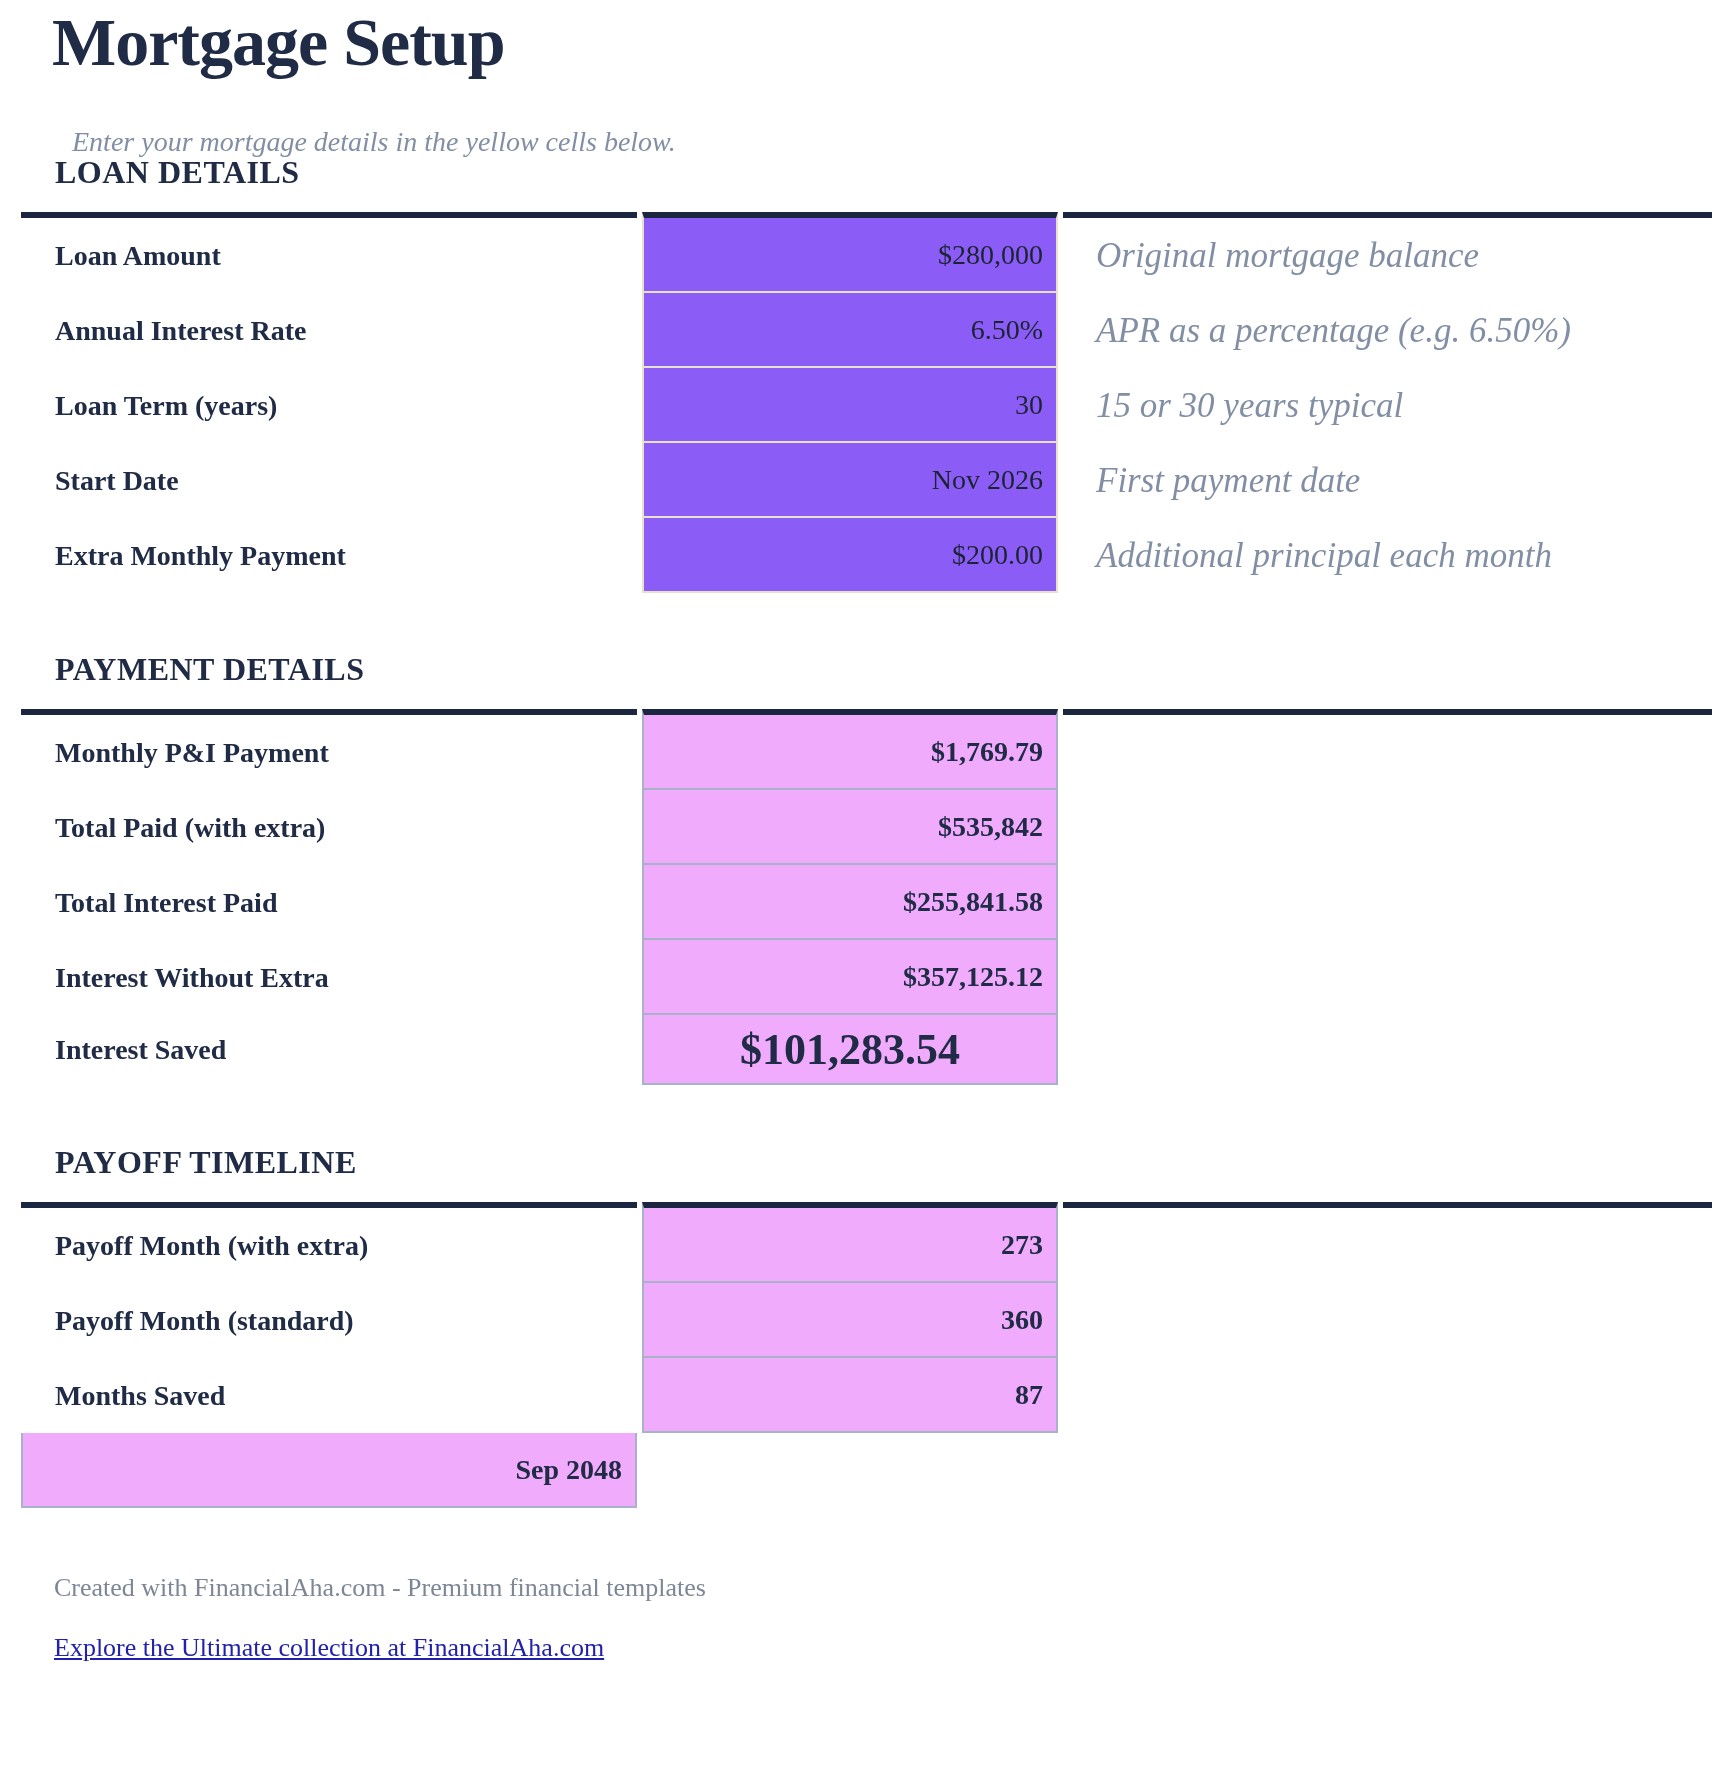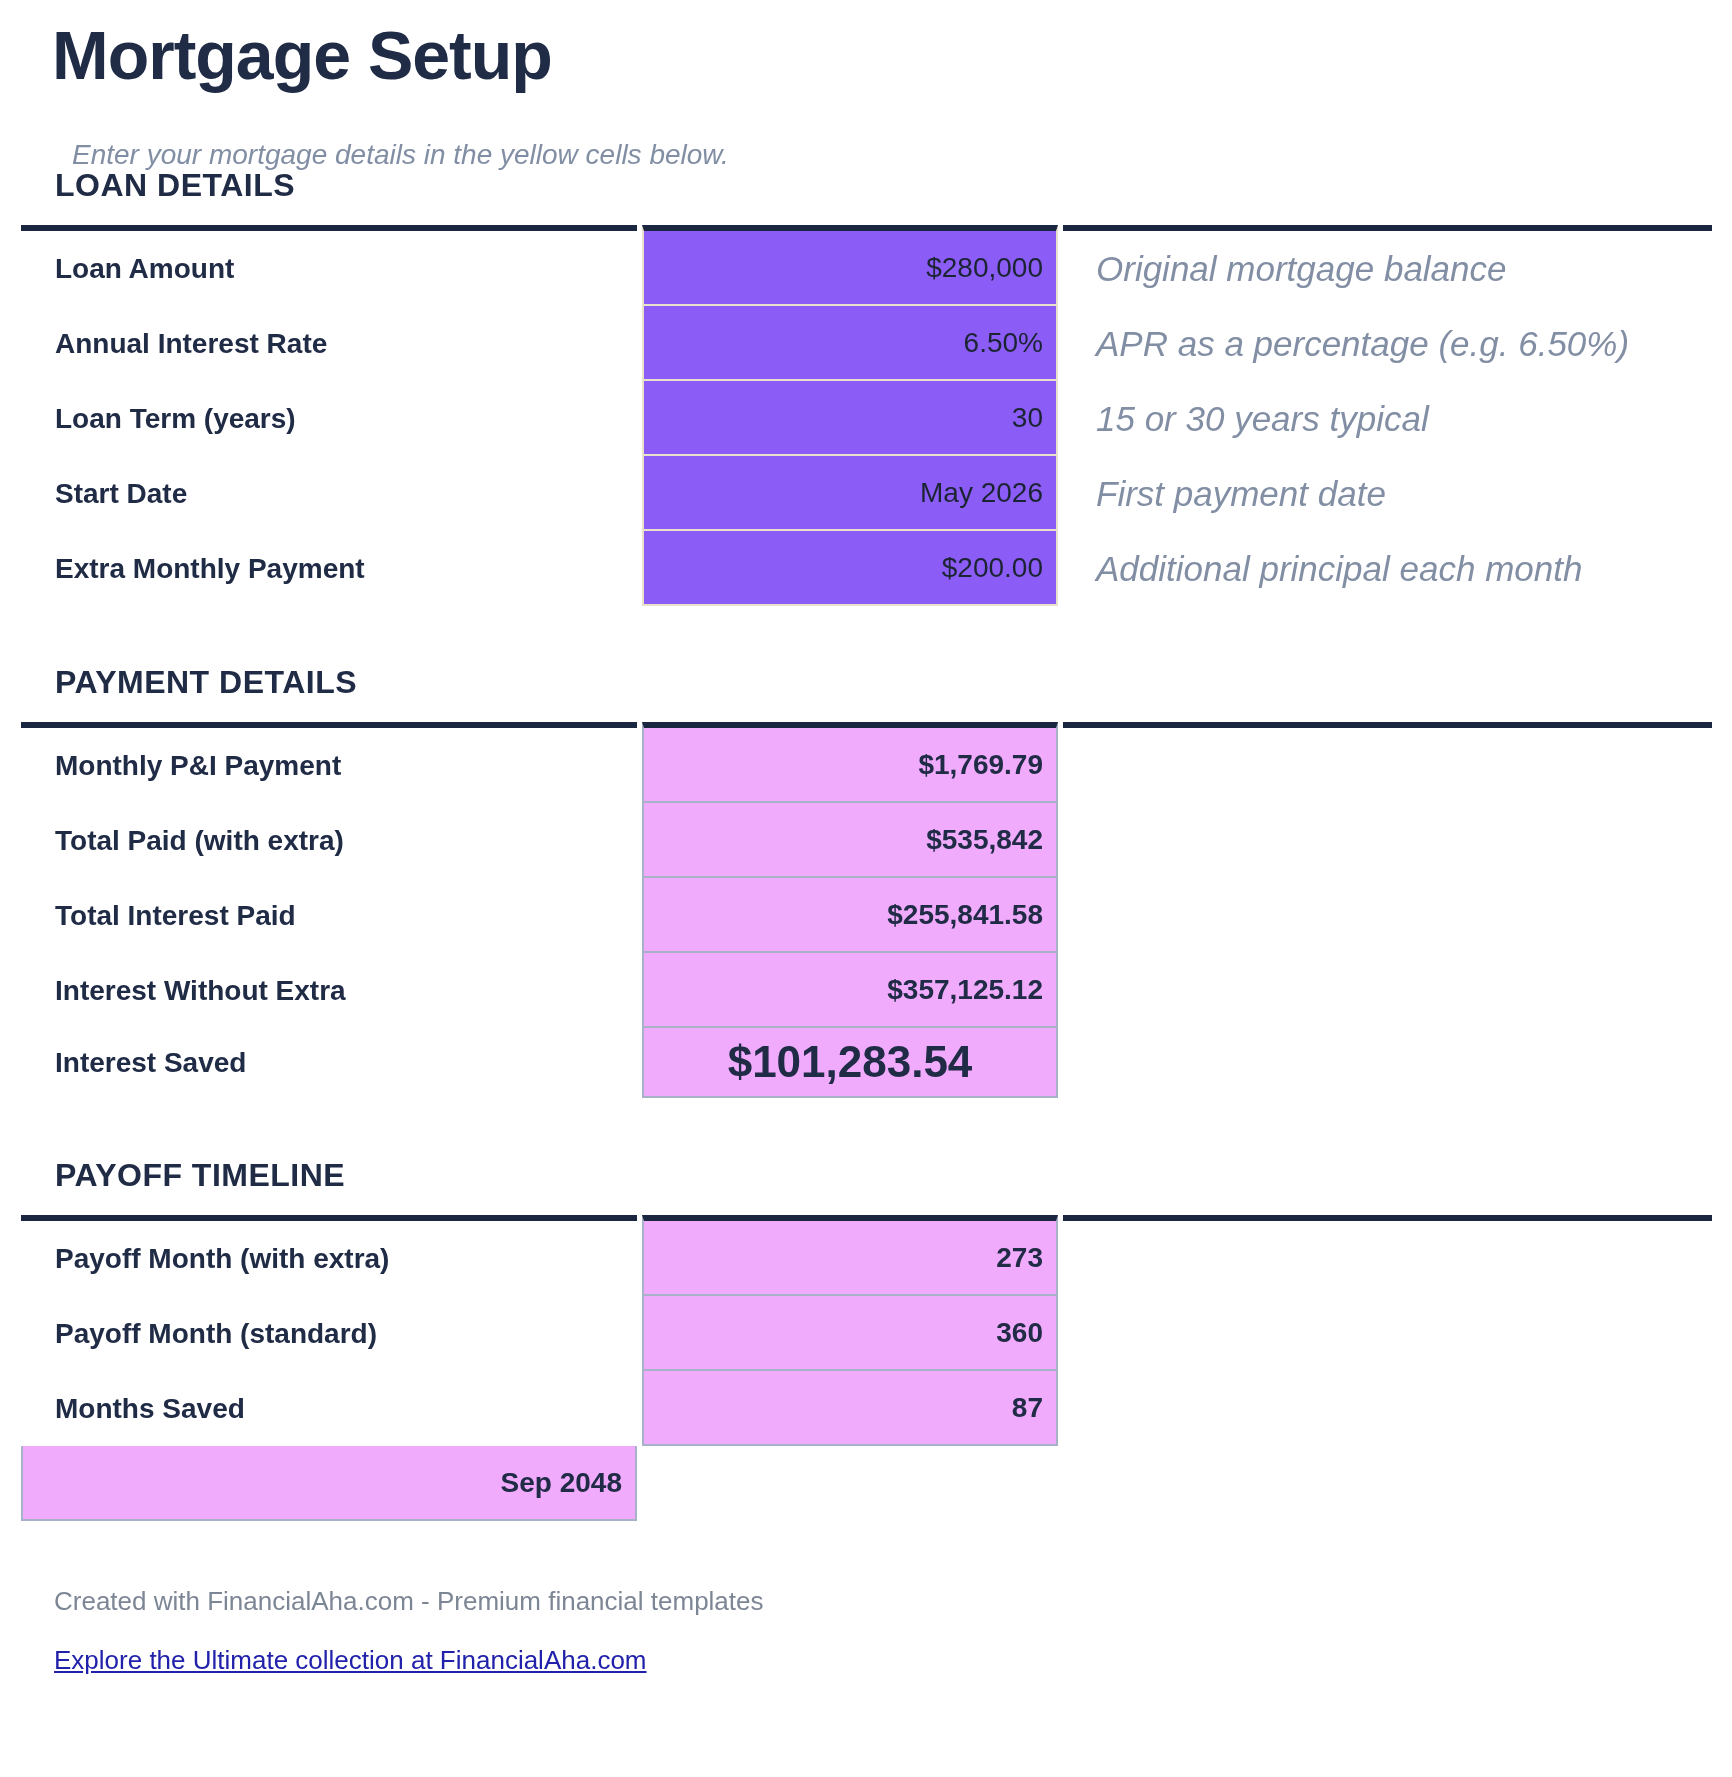--- a/index.html
+++ b/index.html
@@ -1,21 +1,21 @@
 <!DOCTYPE html>
 <html><head>
 <meta charset="utf-8">
 <style>
   html, body { margin:0; padding:0; background:#ffffff; }
   .page {
     position:relative;
     width:1732px; height:1687px;
     background:#ffffff;
-    font-family:Liberation Sans, sans-serif;
-    padding-top:21px;
+    font-family:Liberation Serif, serif;
+    padding-top:8px;
     box-sizing:border-box;
     overflow:hidden;
   }
   h1 {
     margin:0 0 0 52px;
     font-size:68px; line-height:1;
     font-weight:bold;
     color:#202b46;
     letter-spacing:-1px;
   }
@@ -120,21 +120,21 @@
         <div class="cell lbl first">Loan Amount</div>
         <div class="cell val first">$280,000</div>
         <div class="cell note first">Original mortgage balance</div>
         <div class="cell lbl">Annual Interest Rate</div>
         <div class="cell val">6.50%</div>
         <div class="cell note">APR as a percentage (e.g. 6.50%)</div>
         <div class="cell lbl">Loan Term (years)</div>
         <div class="cell val">30</div>
         <div class="cell note">15 or 30 years typical</div>
         <div class="cell lbl">Start Date</div>
-        <div class="cell val">May 2026</div>
+        <div class="cell val">Nov 2026</div>
         <div class="cell note">First payment date</div>
         <div class="cell lbl">Extra Monthly Payment</div>
         <div class="cell val">$200.00</div>
         <div class="cell note">Additional principal each month</div>
       </div>
   </section>
 
   <section id="sec-1">
     <h2>PAYMENT DETAILS</h2>
     <div class="tbl result">

